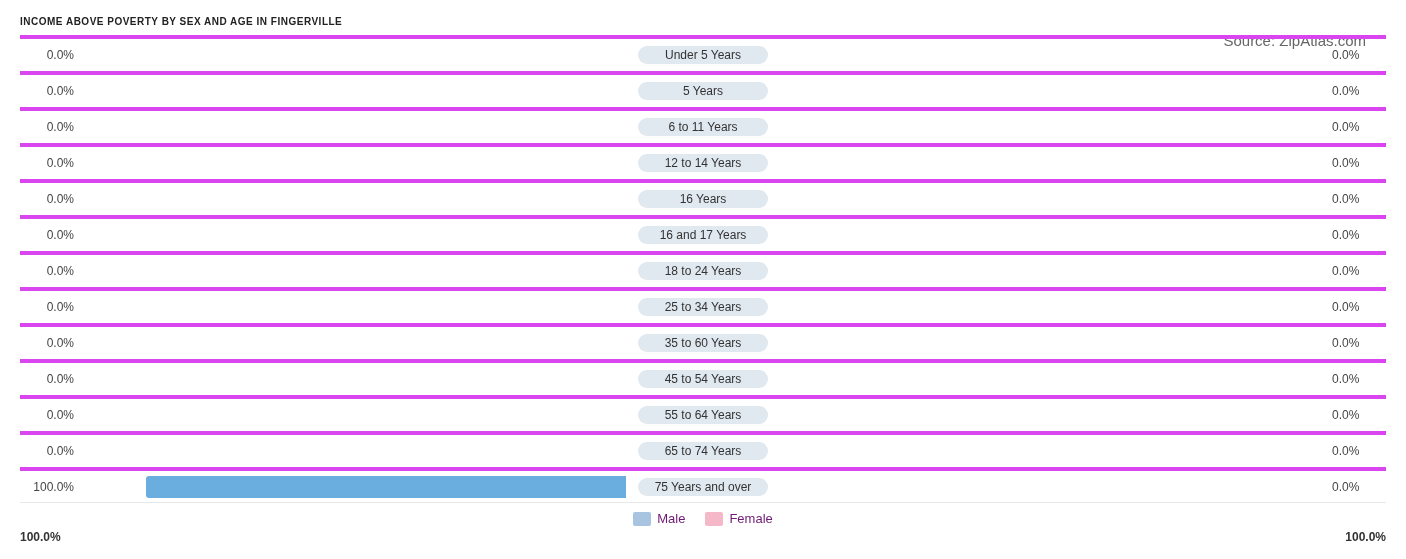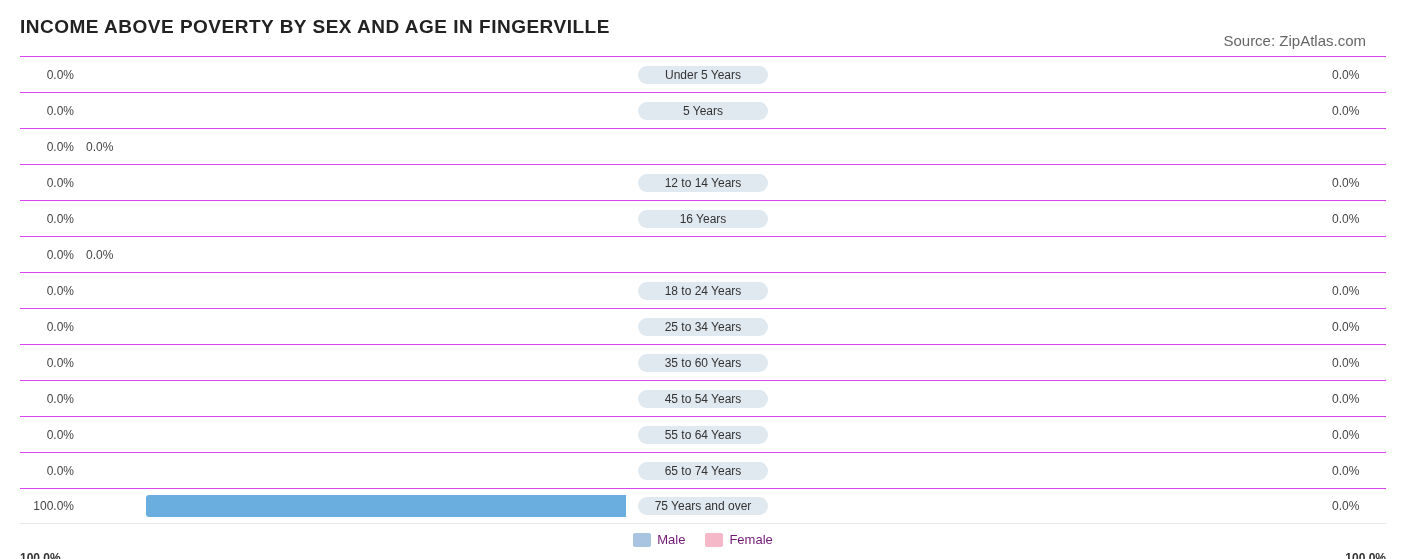--- a/index.html
+++ b/index.html
@@ -4,43 +4,43 @@
   <style>
     * { box-sizing: border-box; margin: 0; padding: 0; }
     body {
       font-family: Arial, sans-serif;
       background: #fff;
       width: 1406px;
       min-height: 559px;
       padding: 16px 20px;
     }
     .chart-title {
-      font-size: 19px;
+      font-size: 10px;
       font-weight: bold;
       text-transform: uppercase;
       color: #222;
-      margin-bottom: 18px;
+      margin-bottom: 8px;
       letter-spacing: 0.5px;
     }
     .source {
       position: absolute;
       top: 16px;
       right: 20px;
       font-size: 15px;
       color: #666;
     }
     .chart-area {
       position: relative;
       width: 100%;
     }
     .row {
       display: flex;
       align-items: center;
       height: 36px;
-      border-top: 1px solid #d946ef;
+      border-top: 4px solid #d946ef;
     }
     .row:last-of-type {
       border-bottom: 1px solid #e8e8e8;
     }
     .left-val {
       width: 60px;
       text-align: right;
       font-size: 12px;
       color: #444;
       padding-right: 6px;
@@ -165,20 +165,29 @@
         </div>
         <div class="label-center">5 Years</div>
         <div class="bar-right-wrap">
           <div class="bar-female" style="width:0px;"></div>
         </div>
       </div>
       <div class="right-val">0.0%</div>
     </div>
       <div class="row">
       <div class="left-val">0.0%</div>
+      <div class="bar-container">
+        <div class="bar-left-wrap">
+          <div class="bar-male" style="width:0px;"></div>
+        </div>
+        <div class="label-center">6 to 11 Years</div>
+        <div class="bar-right-wrap">
+          <div class="bar-female" style="width:0px;"></div>
+        </div>
+      </div>
       <div class="right-val">0.0%</div>
     </div>
       <div class="row">
       <div class="left-val">0.0%</div>
       <div class="bar-container">
         <div class="bar-left-wrap">
           <div class="bar-male" style="width:0px;"></div>
         </div>
         <div class="label-center">12 to 14 Years</div>
         <div class="bar-right-wrap">
@@ -195,20 +204,29 @@
         </div>
         <div class="label-center">16 Years</div>
         <div class="bar-right-wrap">
           <div class="bar-female" style="width:0px;"></div>
         </div>
       </div>
       <div class="right-val">0.0%</div>
     </div>
       <div class="row">
       <div class="left-val">0.0%</div>
+      <div class="bar-container">
+        <div class="bar-left-wrap">
+          <div class="bar-male" style="width:0px;"></div>
+        </div>
+        <div class="label-center">16 and 17 Years</div>
+        <div class="bar-right-wrap">
+          <div class="bar-female" style="width:0px;"></div>
+        </div>
+      </div>
       <div class="right-val">0.0%</div>
     </div>
       <div class="row">
       <div class="left-val">0.0%</div>
       <div class="bar-container">
         <div class="bar-left-wrap">
           <div class="bar-male" style="width:0px;"></div>
         </div>
         <div class="label-center">18 to 24 Years</div>
         <div class="bar-right-wrap">

